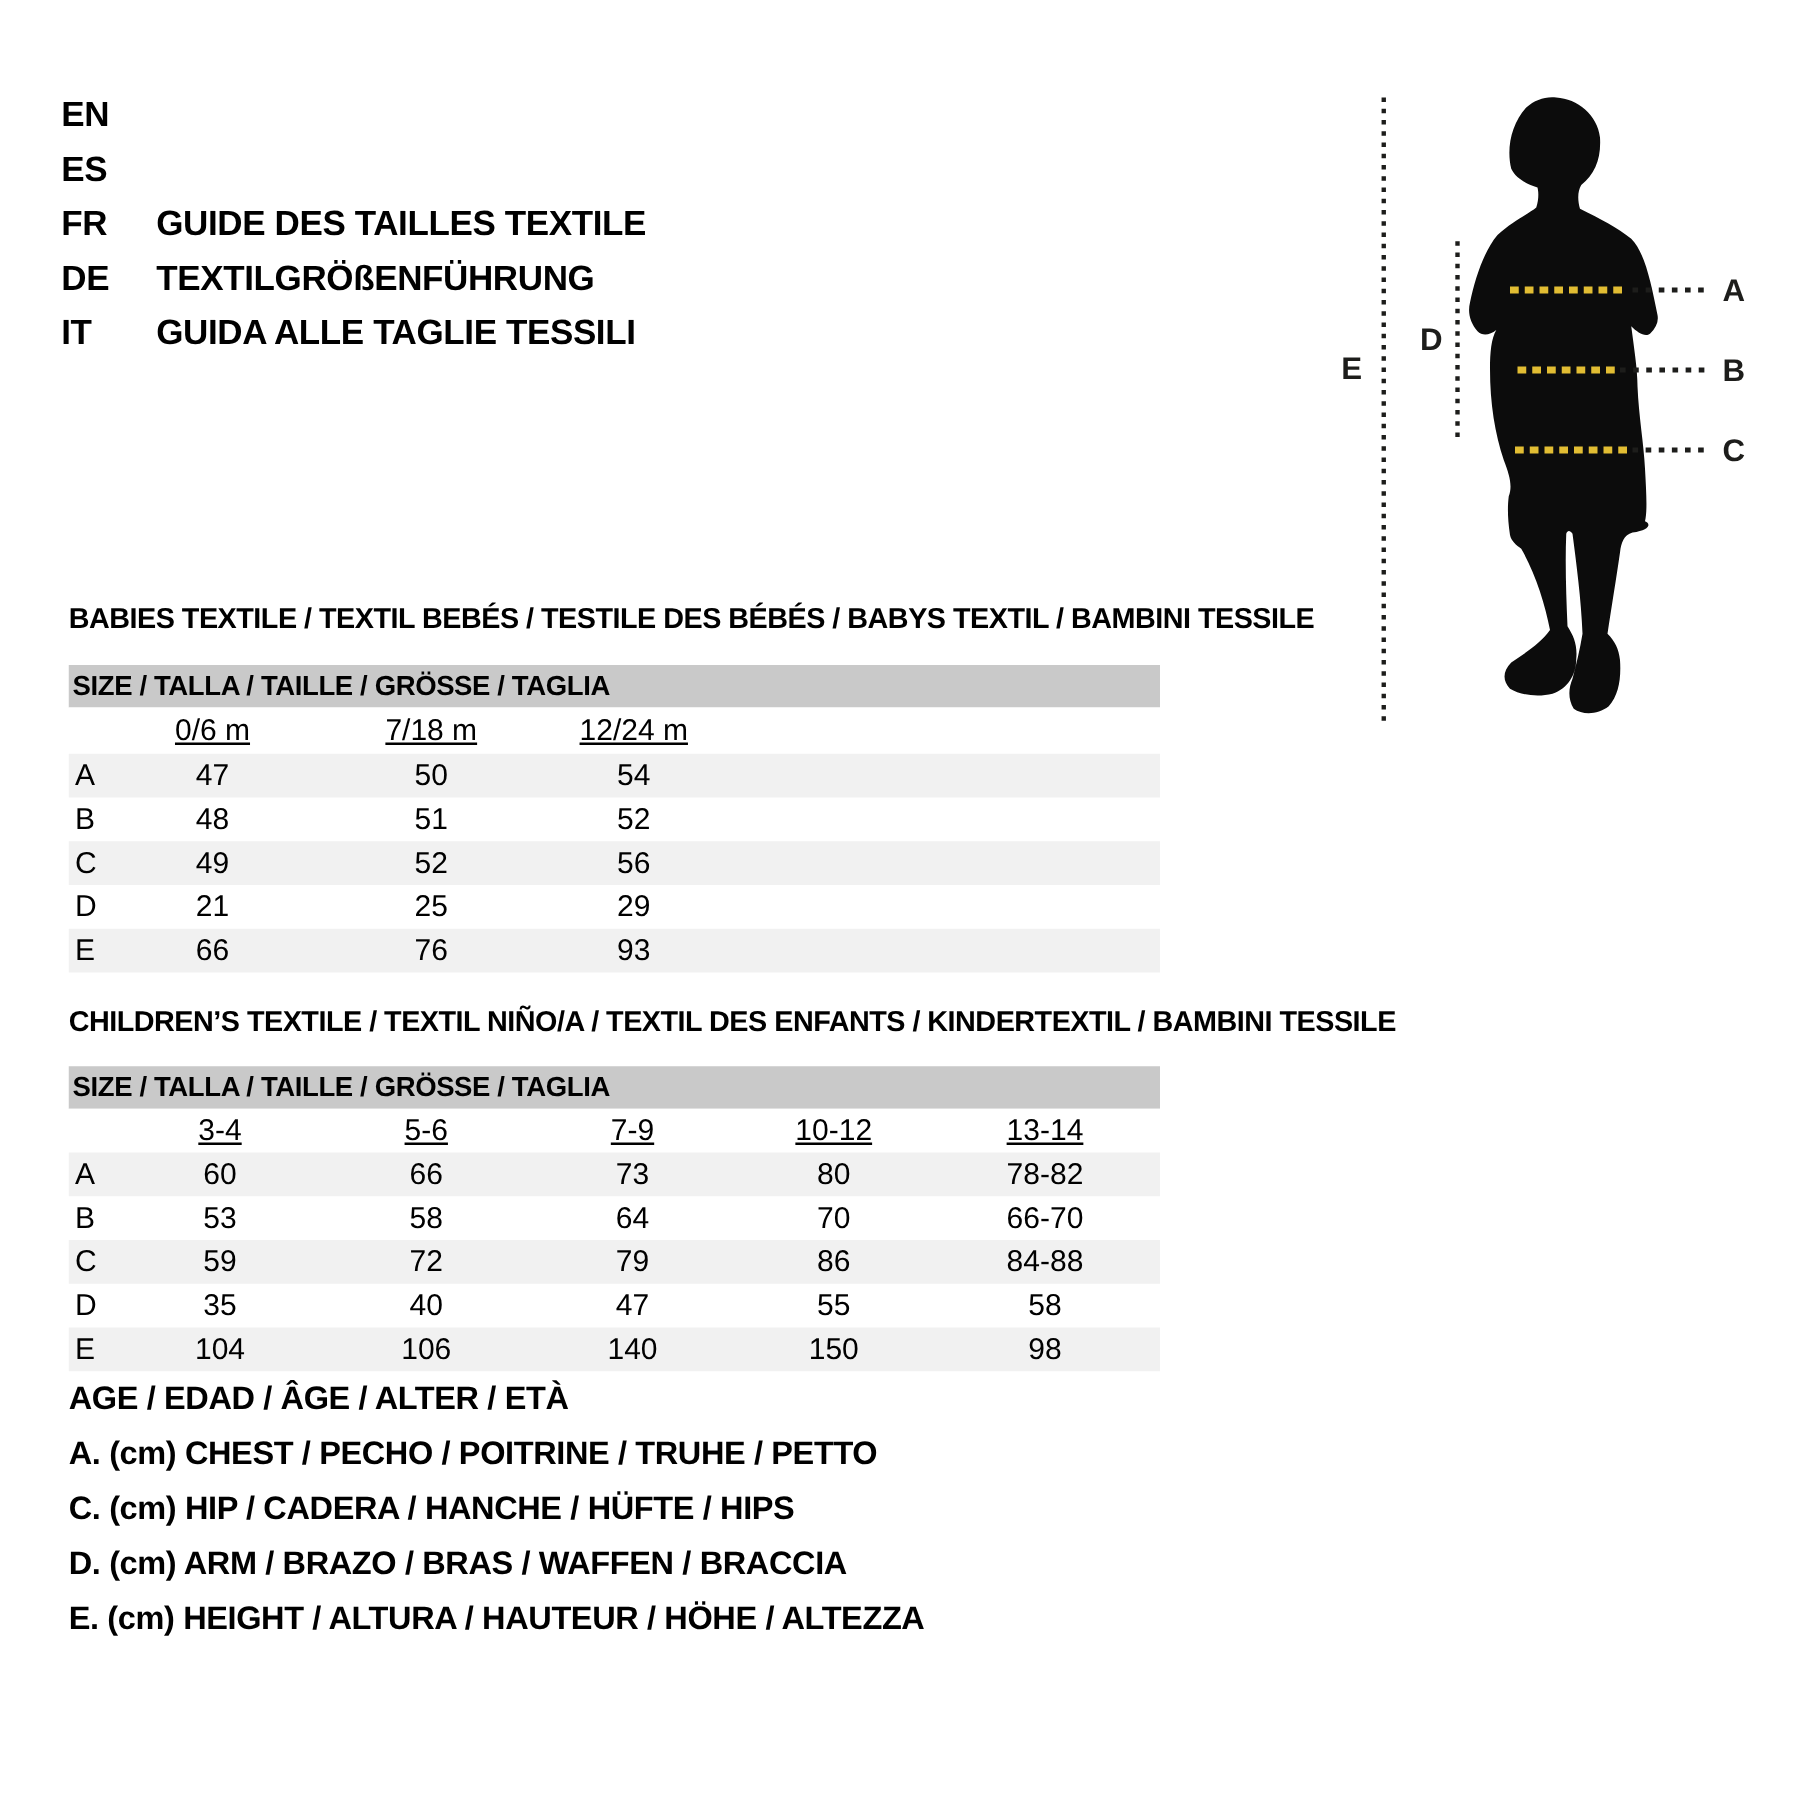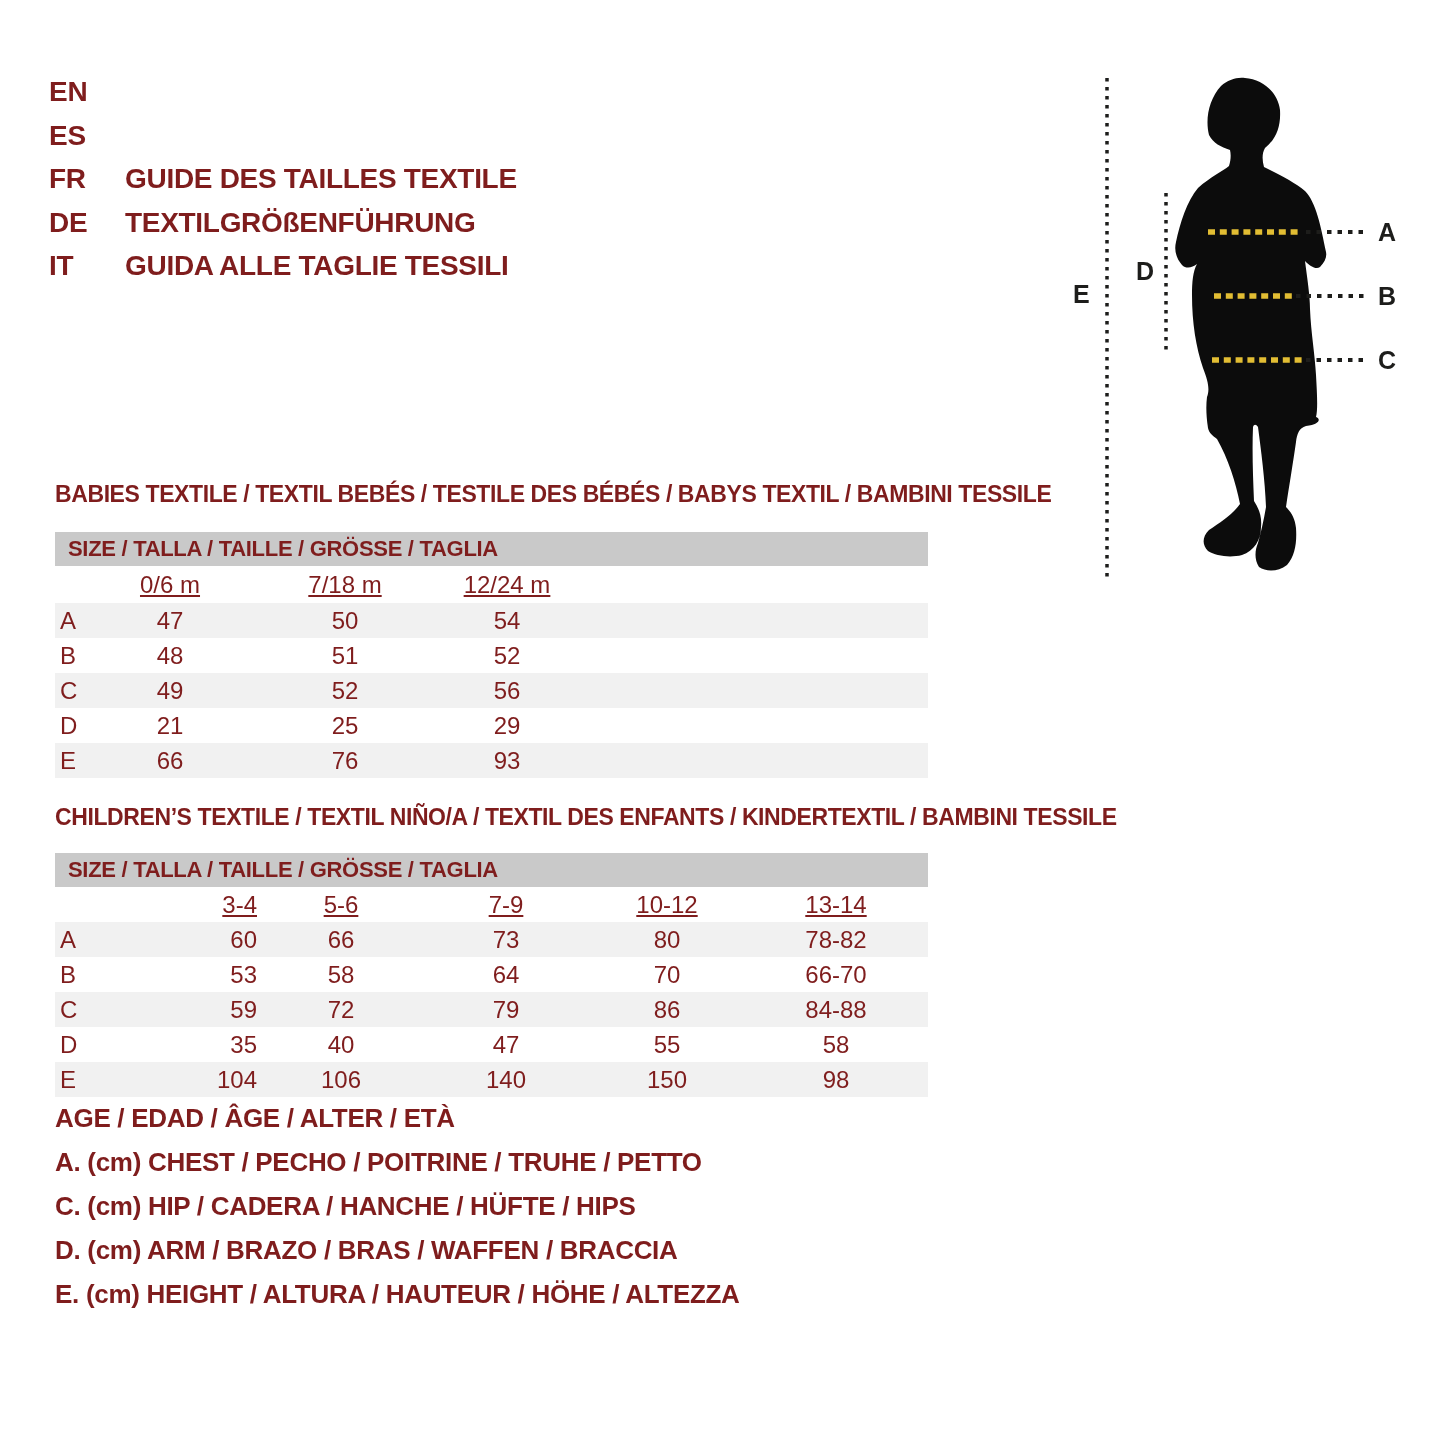--- a/index.html
+++ b/index.html
@@ -1,49 +1,49 @@
 <!DOCTYPE html>
 <html><head>
 <meta charset="utf-8">
 <style>
   html,body{margin:0;padding:0;background:#ffffff;}
   #canvas{
     position:relative;width:1445px;height:1445px;background:#ffffff;overflow:hidden;
-    font-family:"Liberation Sans",sans-serif;color:#7f1d1d;
+    font-family:"Liberation Sans",sans-serif;color:#000000;
   }
   
   #lang{position:absolute;left:49px;top:70px;}
   .lang-row{display:flex;line-height:43.5px;font-size:28px;font-weight:700;letter-spacing:-0.3px;}
   .lang-code{width:76px;flex:0 0 76px;}
   
   #figure{position:absolute;left:1040px;top:55px;}
   
   .sec-title{position:absolute;left:55px;font-size:23px;font-weight:700;letter-spacing:-0.4px;white-space:nowrap;}
   #babies-title{top:481px;}
   #children-title{top:804px;}
   
   .size-table{position:absolute;left:55px;width:873px;}
   #babies-table{top:532px;}
   #children-table{top:853px;}
   .size-bar{height:34px;background:#c9c9c9;display:flex;align-items:center;
-    font-size:22px;font-weight:700;letter-spacing:-0.3px;padding-left:13px;box-sizing:border-box;}
+    font-size:22px;font-weight:700;letter-spacing:-0.3px;padding-left:3px;box-sizing:border-box;}
   .trow{display:flex;height:35px;align-items:center;font-size:24px;font-weight:400;}
   .trow.colhead{height:37px;background:#ffffff;text-decoration:underline;}
   #children-table .trow.colhead{height:35px;}
   .trow.alt{background:#f1f1f1;}
   .cell{text-align:center;box-sizing:border-box;}
   .cell.lab{text-align:left;padding-left:5px;}
   
   .bt .cell.lab{width:40px;}
   .bt .cell.c1{width:150px;}
   .bt .cell.c2{width:200px;}
   .bt .cell.c3{width:124px;}
   
   .ct .cell.lab{width:40px;}
-  .ct .cell.c1{width:162px;text-align:right;}
+  .ct .cell.c1{width:162px;}
   .ct .cell.c2{width:168px;}
   .ct .cell.c3{width:162px;}
   .ct .cell.c4{width:160px;}
   .ct .cell.c5{width:178px;}
   
   #legend{position:absolute;left:55px;top:1096px;font-size:26px;font-weight:700;letter-spacing:-0.3px;}
   #legend .leg-line{line-height:44px;white-space:nowrap;}
 </style>
 </head>
 <body>

